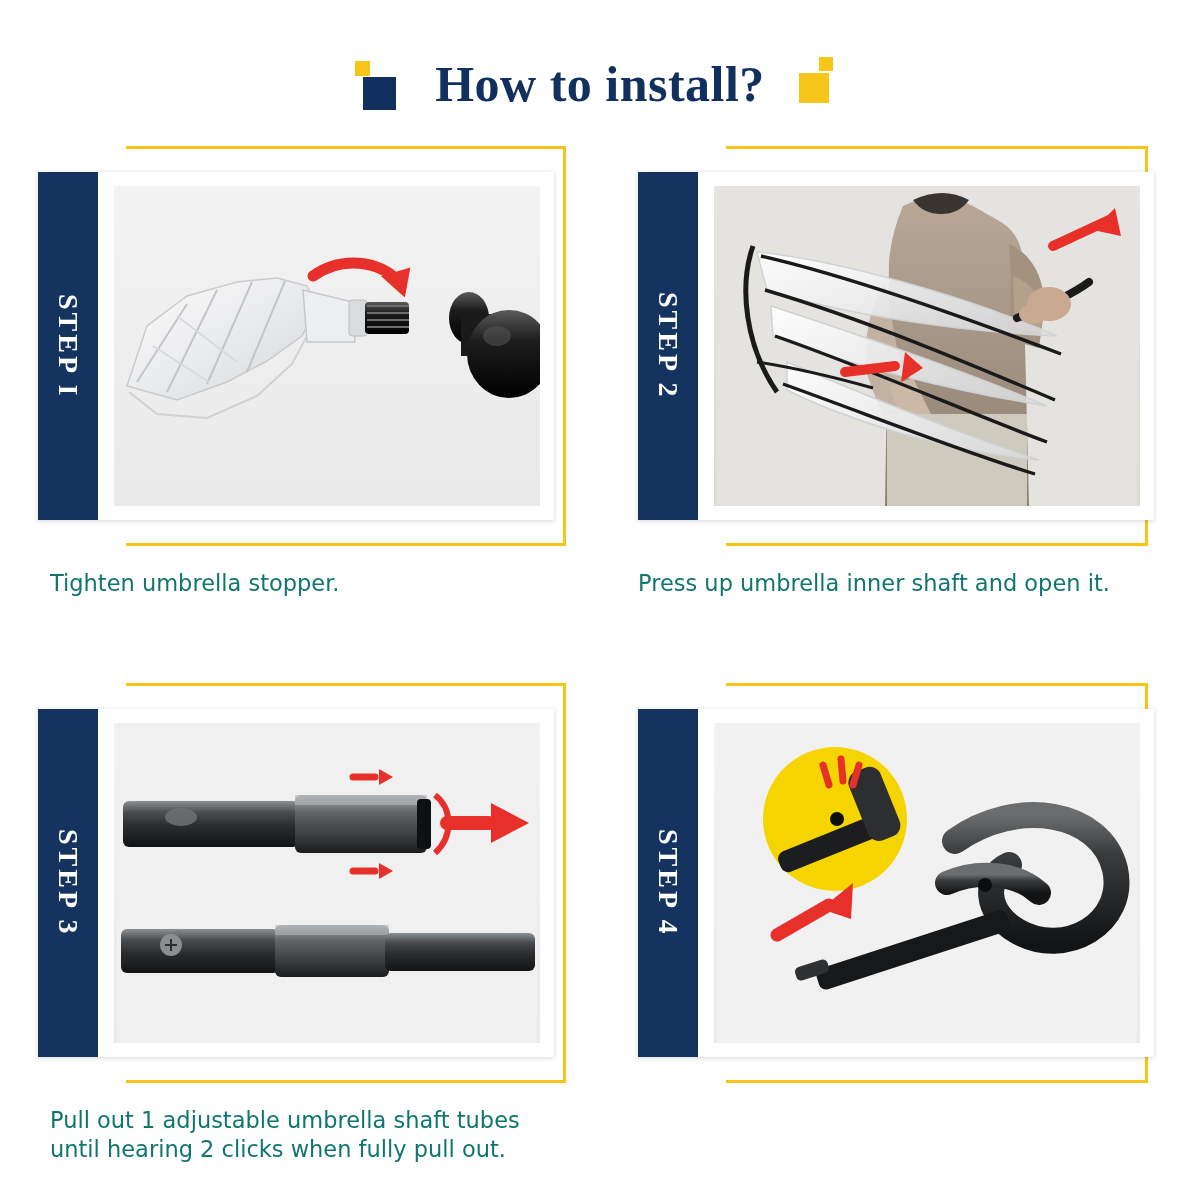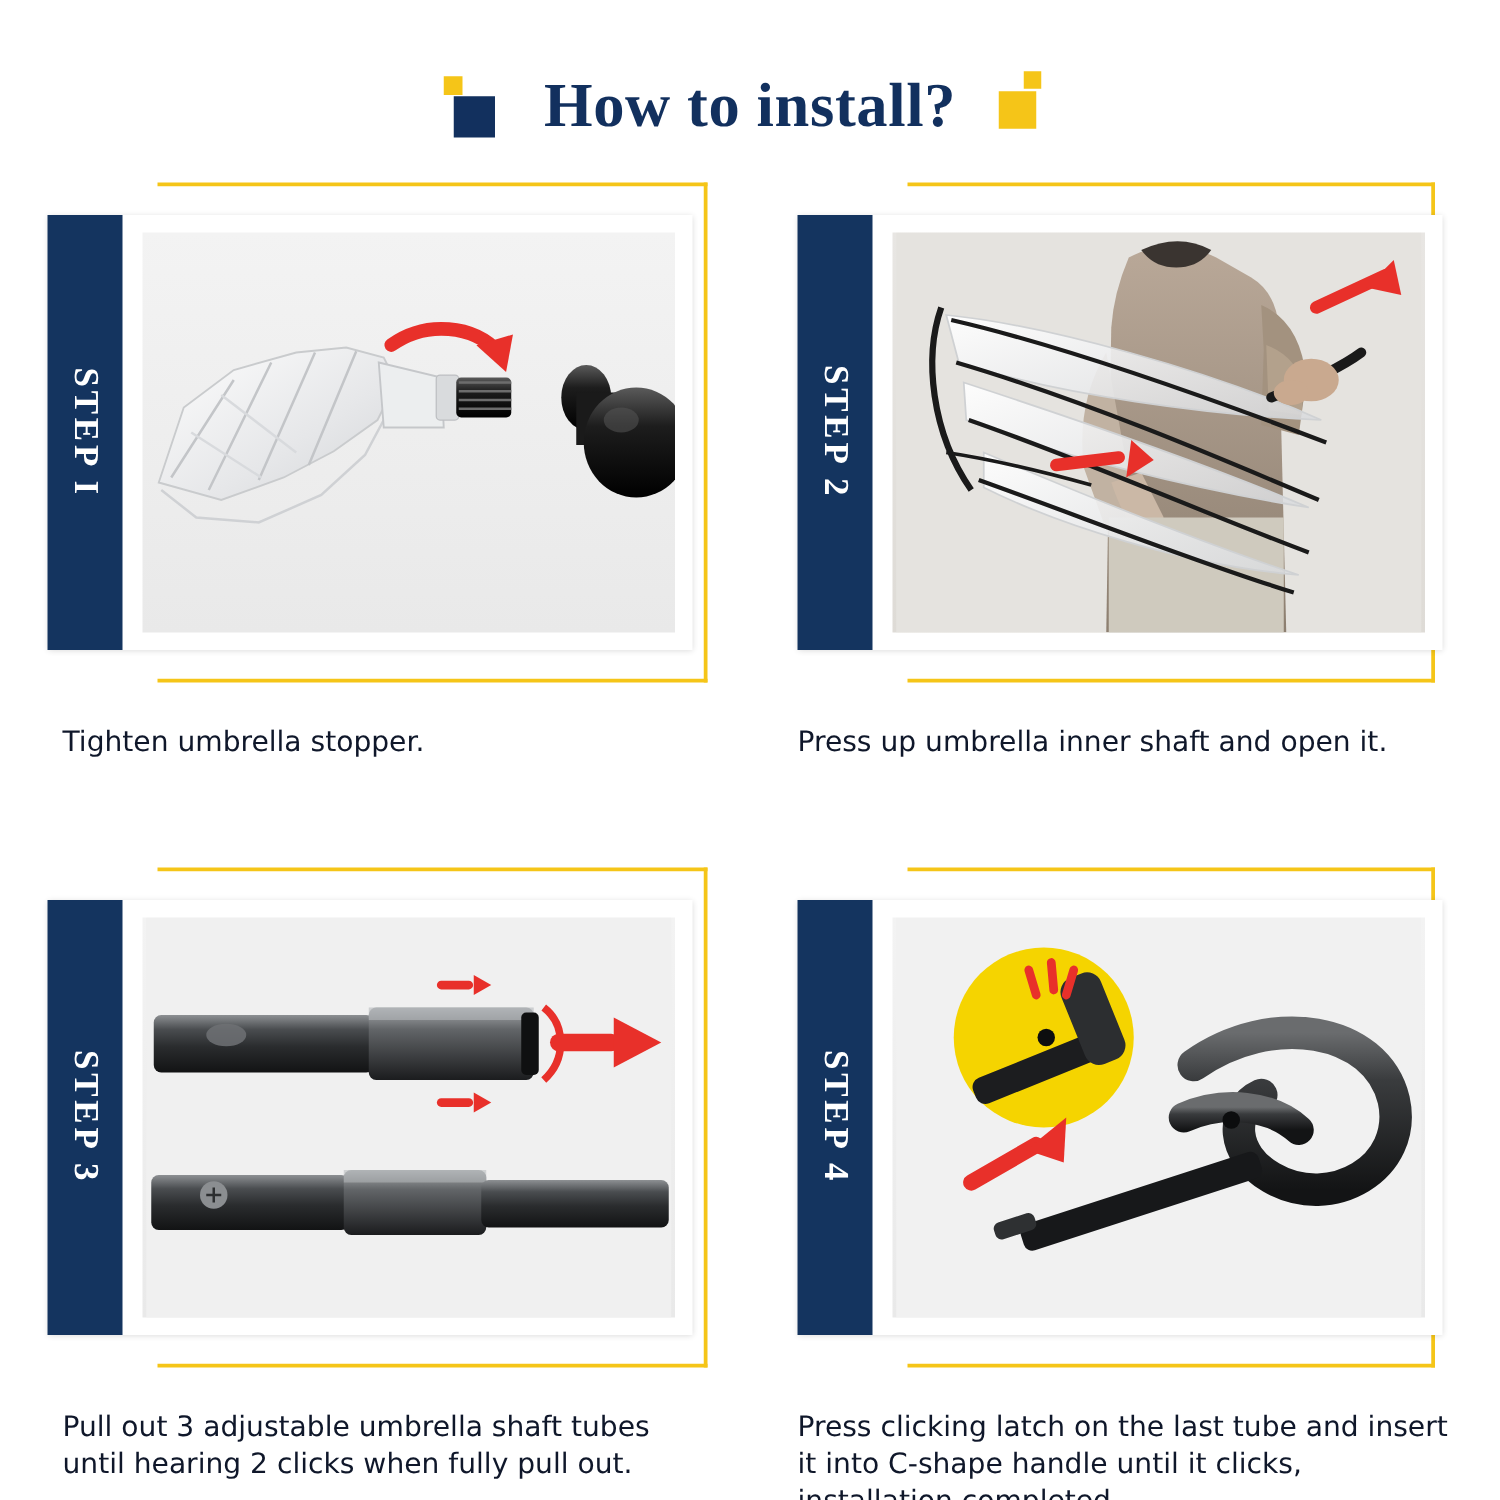--- a/index.html
+++ b/index.html
@@ -139,25 +139,25 @@
     font-weight: 600;
   }
   .photo {
     flex: 1;
     margin: 14px 14px 14px 16px;
     background: #efefef;
     position: relative;
     overflow: hidden;
   }
   .caption {
-    margin-top: 28px;
+    margin-top: 17px;
     padding-left: 2px;
     font-size: 22.5px;
     line-height: 1.32;
-    color: #0f172a;
+    color: #0f766e;
     font-family: "DejaVu Sans", sans-serif;
   }
   .cell.left .caption { padding-left: 12px; }
   .cell.right .caption { padding-left: 0px; }
   .grey-bg-soft { background: linear-gradient(180deg,#f3f3f3 0%, #e9e9e9 100%); }
   .wall-bg { background: linear-gradient(180deg,#e8e6e3 0%, #dedbd6 100%); }
 </style>
 </head>
 <body>
 
@@ -349,21 +349,21 @@
                 <rect x="4" y="206" width="158" height="44" rx="6" fill="url(#tubeG)"></rect>
                 <circle cx="54" cy="222" r="11" fill="#8b8e91"></circle>
                 <path d="M48 222 h12 M54 216 v12" stroke="#2c2e30" stroke-width="2"></path>
                 <rect x="158" y="202" width="114" height="52" rx="6" fill="url(#tubeG2)"></rect>
                 <rect x="158" y="202" width="114" height="10" fill="#b6b9bc" opacity="0.55"></rect>
                 <rect x="268" y="210" width="150" height="38" rx="6" fill="url(#tubeG)"></rect>
               </svg>
             </div>
           </div>
         </div>
-        <div class="caption">Pull out 3 adjustable umbrella shaft tubes until hearing 2 clicks when fully pull out.</div>
+        <div class="caption">Pull out 1 adjustable umbrella shaft tubes until hearing 2 clicks when fully pull out.</div>
       </div>
 
       <div class="cell right">
         <div class="card">
           <div class="bracket pad-right"></div>
           <div class="inner">
             <div class="step-tab">
               <span>STEP 4</span>
             </div>
             <div class="photo grey-bg-soft">
@@ -400,18 +400,17 @@
                 </g>
 
                 <g>
                   <path d="M60 212 L112 182" stroke="#e8302a" stroke-width="13" fill="none" stroke-linecap="round"></path>
                   <polygon points="136 160, 134 196, 104 186" fill="#e8302a"></polygon>
                 </g>
               </svg>
             </div>
           </div>
         </div>
-        <div class="caption">Press clicking latch on the last tube and insert it into C-shape handle until it clicks, installation completed.</div>
       </div>
     </div>
 
   </div>
 </div>
 
 </body></html>

